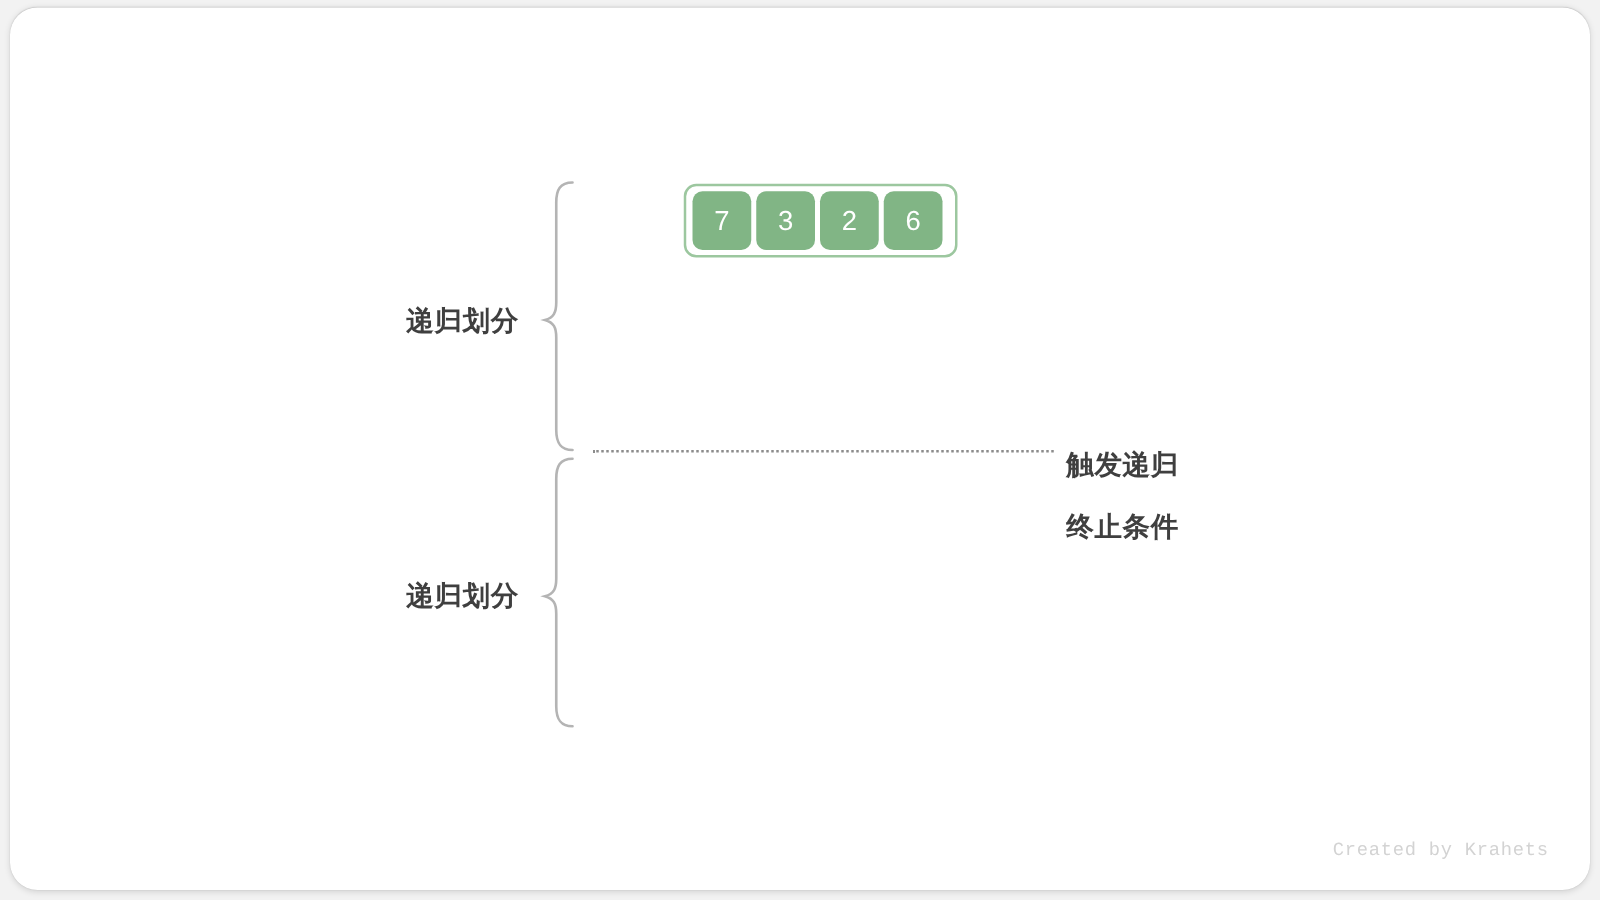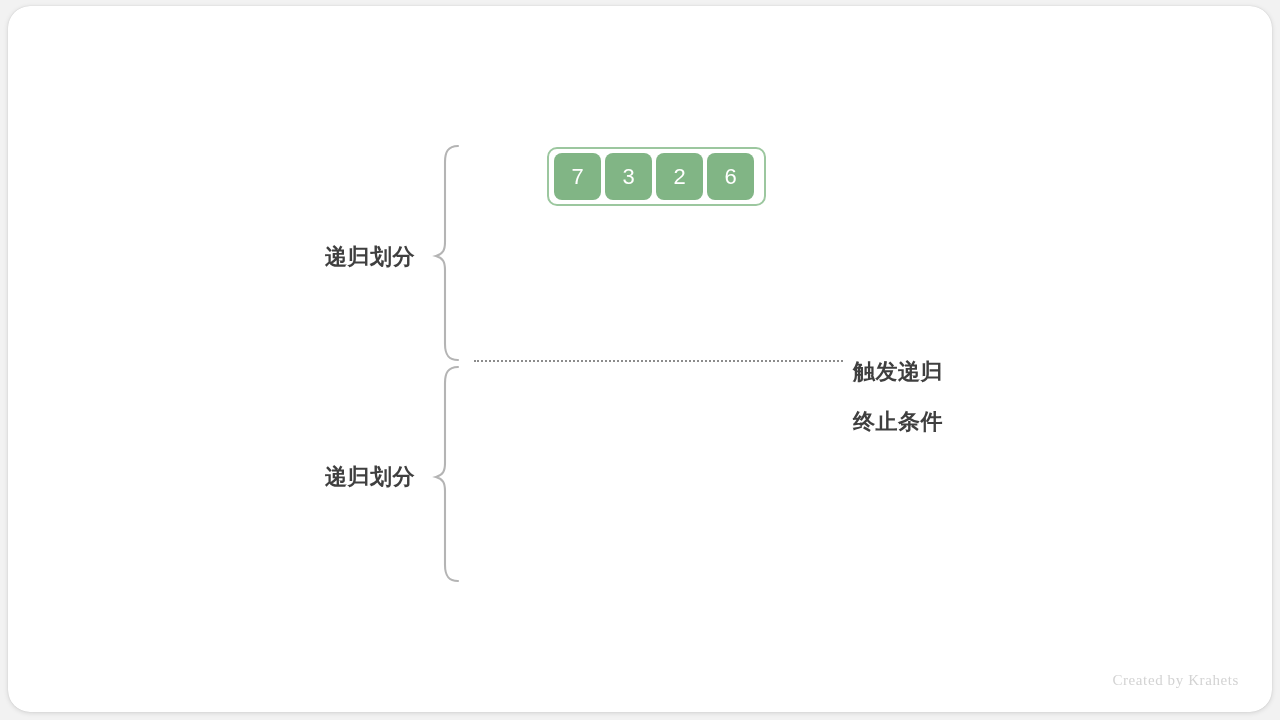--- a/index.html
+++ b/index.html
@@ -118,21 +118,21 @@
     white-space: nowrap;
     font-family: "Liberation Sans", "DejaVu Sans", sans-serif;
   }
   #annotation .ann-line { display: block; margin-top: 20px; }
 
   
   #watermark {
     position: absolute;
     right: 33px;
     bottom: 23px;
-    font-family: Liberation Serif, serif;
+    font-family: Liberation Mono, monospace;
     font-size: 15px;
     color: #d3d3d3;
     letter-spacing: 0.6px;
     white-space: nowrap;
     margin-left: 25px;
   }
 </style>
 </head>
 <body>
 

